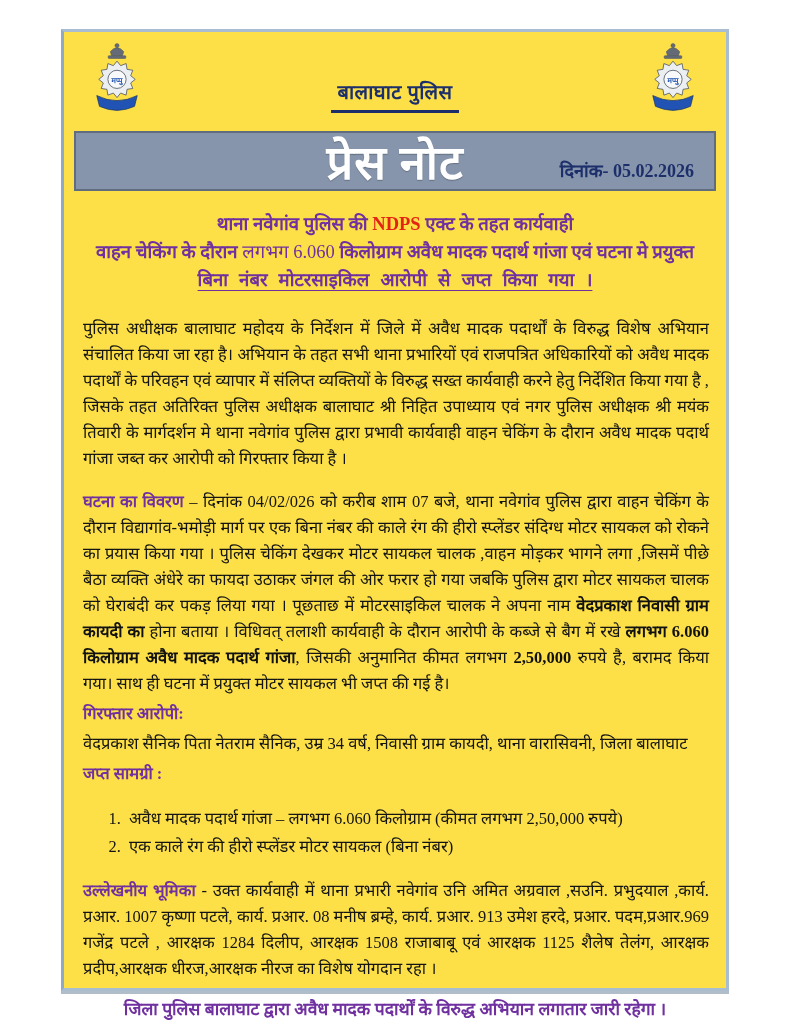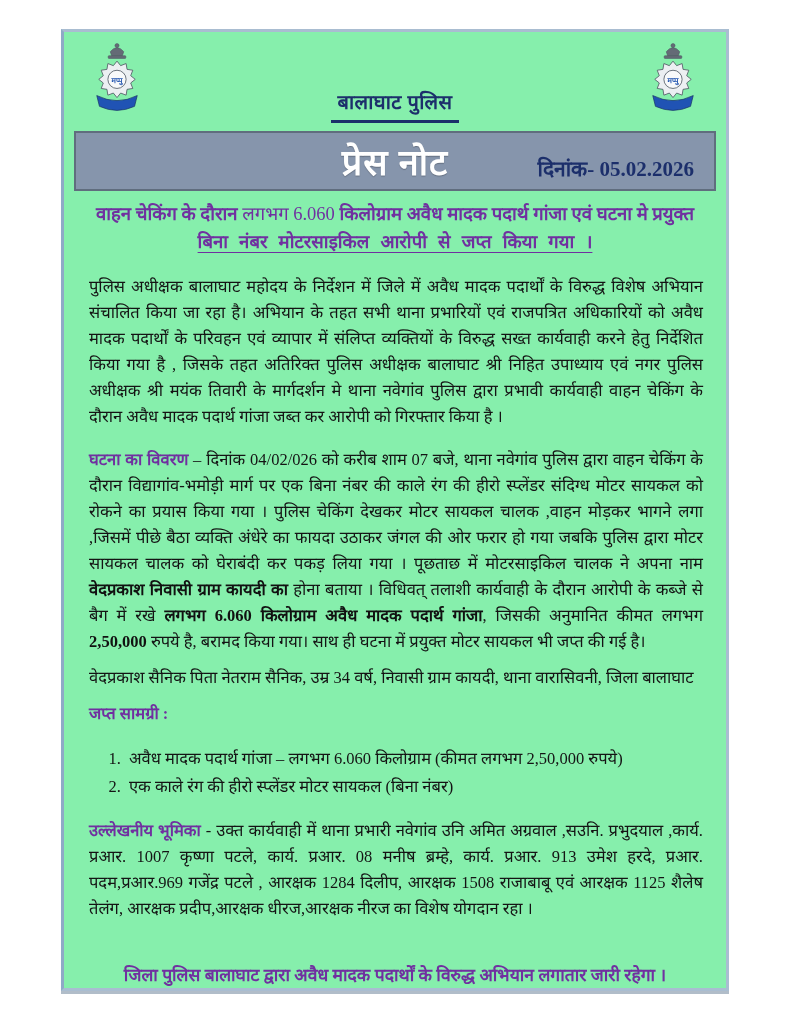--- a/index.html
+++ b/index.html
@@ -3,64 +3,64 @@
 <meta charset="utf-8">
 <style>
   html,body{margin:0;padding:0;background:#ffffff;}
   body{
     width:791px;height:1024px;position:relative;overflow:hidden;
     font-family:"Liberation Serif","DejaVu Serif",serif;
     -webkit-font-smoothing:antialiased;
   }
   .doc{
     position:absolute;left:61px;top:29px;width:662px;height:956px;
-    background:#86efac;
+    background:#fde047;
     border:3px solid #a9bdd1;border-left-color:#8fa9c6;
     box-shadow:0 3px 0 rgba(125,145,165,.6);
-    display:flex;flex-direction:column;
+    display:flex;flex-direction:column;gap:10px;
   }
   
   .header{
     display:flex;justify-content:space-between;align-items:flex-start;
     padding:7px 26px 0 26px;height:88px;
   }
   .crest{width:54px;height:78px;flex:0 0 auto;}
   .org-title-wrap{align-self:flex-end;margin-bottom:4px;text-align:center;}
   .org-title{
     font-size:20px;font-weight:bold;color:#1c2f6b;letter-spacing:.5px;
     border-bottom:3px solid #1c2f6b;padding:0 6px 5px 6px;display:inline-block;
   }
   
   .banner{
     margin:4px 10px 0 10px;height:56px;background:#8695ac;
     border:2px solid #606d7e;position:relative;
     display:flex;align-items:center;justify-content:center;
   }
   .banner-title{
-    color:#ffffff;font-size:36px;font-weight:bold;letter-spacing:1px;
+    color:#ffffff;font-size:47px;font-weight:bold;letter-spacing:1px;
     text-shadow:0 1px 1px rgba(0,0,0,.25);
   }
   .banner-date{
     position:absolute;right:20px;bottom:7px;
-    color:#1c2f6b;font-size:21px;font-weight:bold;
+    color:#1c2f6b;font-size:18px;font-weight:bold;
   }
   
   .headline{
     margin:9px 14px 0 14px;text-align:center;
     color:#7030a0;font-size:18.5px;font-weight:bold;line-height:28px;
   }
   .headline .red{color:#e42313;}
   .headline .reg{font-weight:normal;}
   .headline .uline{text-decoration:underline;text-underline-offset:4px;font-family:Liberation Mono, monospace;}
   
   .content{
     padding:6px 13px 0 15px;color:#141414;font-size:16.5px;line-height:26px;
     text-align:justify;
   }
-  p{margin:10px;font-family:Liberation Serif, serif;}
+  p{margin:4px;font-family:Liberation Serif, serif;}
   .gap-lg{margin-top:17px;}
   b.ink{font-weight:bold;color:#111;}
   .ph{color:#7030a0;font-weight:bold;}           
   .ph-line{color:#7030a0;font-weight:bold;margin-top:4px;}
   ol.seized{margin:18px 0 0 0;padding:0 0 0 46px;}
   ol.seized li{padding-left:4px;line-height:28px;}
   .footer-slogan{
     margin:auto 14px 2px 14px;text-align:center;
     color:#7030a0;font-weight:bold;font-size:17.5px;
   }
@@ -100,31 +100,33 @@
       <path d="M10 82 Q40 97 70 82 L66 98 Q40 110 14 98 Z" fill="#2053b4" stroke="#16315f" stroke-width="1"></path>
     </svg>
   </div>
 
   <div class="banner">
     <span class="banner-title">प्रेस नोट</span>
     <span class="banner-date">दिनांक- 05.02.2026</span>
   </div>
 
   <div class="headline">
+    <div><span>थाना नवेगांव पुलिस की </span><span class="red">NDPS</span><span> एक्ट के तहत कार्यवाही</span></div>
     <div><span>वाहन चेकिंग के दौरान </span><span class="reg">लगभग 6.060 </span><span>किलोग्राम अवैध मादक पदार्थ गांजा एवं घटना मे प्रयुक्त</span></div>
     <div><span class="uline">बिना नंबर मोटरसाइकिल आरोपी से जप्त किया गया  ।</span></div>
   </div>
 
   <div class="content">
 
     <p>पुलिस अधीक्षक बालाघाट महोदय के निर्देशन में जिले में अवैध मादक पदार्थों के विरुद्ध विशेष अभियान संचालित किया जा रहा है। अभियान के तहत सभी थाना प्रभारियों एवं राजपत्रित अधिकारियों को अवैध मादक पदार्थों के परिवहन एवं व्यापार में संलिप्त व्यक्तियों के विरुद्ध सख्त कार्यवाही करने हेतु निर्देशित किया गया है , जिसके तहत अतिरिक्त पुलिस अधीक्षक बालाघाट श्री निहित उपाध्याय एवं नगर पुलिस अधीक्षक श्री मयंक तिवारी के मार्गदर्शन मे थाना नवेगांव पुलिस द्वारा प्रभावी कार्यवाही वाहन चेकिंग के दौरान अवैध मादक पदार्थ गांजा जब्त कर आरोपी को गिरफ्तार किया है ।</p>
 
     <p class="gap-lg"><span class="ph">घटना का विवरण</span><span> – दिनांक 04/02/026 को करीब शाम 07 बजे, थाना नवेगांव पुलिस द्वारा वाहन चेकिंग के दौरान विद्यागांव-भमोड़ी मार्ग पर एक बिना नंबर की काले रंग की हीरो स्प्लेंडर संदिग्ध मोटर सायकल को रोकने का प्रयास किया गया । पुलिस चेकिंग देखकर मोटर सायकल चालक ,वाहन मोड़कर भागने लगा ,जिसमें पीछे बैठा व्यक्ति अंधेरे का फायदा उठाकर जंगल की ओर फरार हो गया जबकि पुलिस द्वारा मोटर सायकल चालक को घेराबंदी कर पकड़ लिया गया । पूछताछ में मोटरसाइकिल चालक ने अपना नाम </span><b class="ink">वेदप्रकाश निवासी ग्राम कायदी का</b><span> होना बताया । विधिवत् तलाशी कार्यवाही के दौरान आरोपी के कब्जे से बैग में रखे </span><b class="ink">लगभग 6.060 किलोग्राम अवैध मादक पदार्थ गांजा</b><span>, जिसकी अनुमानित कीमत लगभग </span><b class="ink">2,50,000</b><span> रुपये है, बरामद किया गया। साथ ही घटना में प्रयुक्त मोटर सायकल भी जप्त की गई है।</span></p>
 
 
+    <p class="ph-line">गिरफ्तार आरोपी:</p>
     <p>वेदप्रकाश सैनिक पिता नेतराम सैनिक, उम्र 34 वर्ष, निवासी ग्राम कायदी, थाना वारासिवनी, जिला बालाघाट</p>
 
     <p class="ph-line">जप्त सामग्री :</p>
     <ol class="seized">
       <li>अवैध मादक पदार्थ गांजा – लगभग 6.060 किलोग्राम (कीमत लगभग 2,50,000 रुपये)</li>
       <li>एक काले रंग की हीरो स्प्लेंडर मोटर सायकल (बिना नंबर)</li>
     </ol>
 
     <p class="gap-lg"><span class="ph">उल्लेखनीय भूमिका</span><span> - उक्त कार्यवाही में थाना प्रभारी  नवेगांव उनि अमित अग्रवाल ,सउनि. प्रभुदयाल ,कार्य. प्रआर. 1007 कृष्णा पटले, कार्य. प्रआर. 08 मनीष ब्रम्हे, कार्य. प्रआर. 913 उमेश हरदे, प्रआर. पदम,प्रआर.969 गजेंद्र पटले , आरक्षक 1284 दिलीप, आरक्षक 1508 राजाबाबू एवं आरक्षक 1125 शैलेष तेलंग, आरक्षक प्रदीप,आरक्षक धीरज,आरक्षक नीरज का विशेष योगदान रहा ।</span></p>
 

